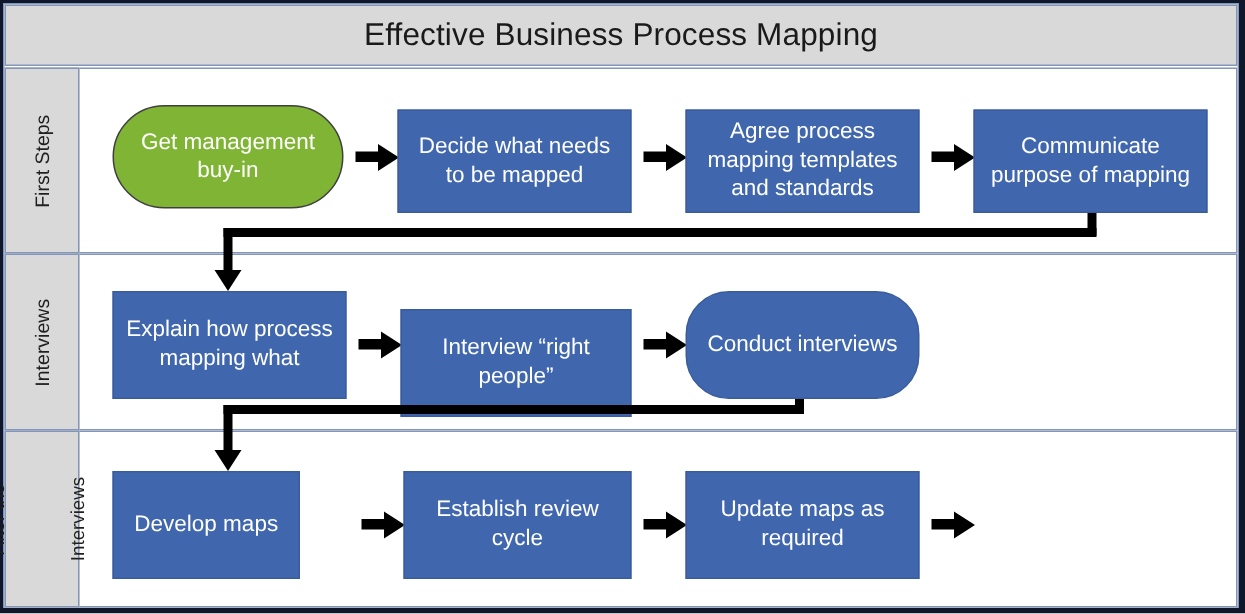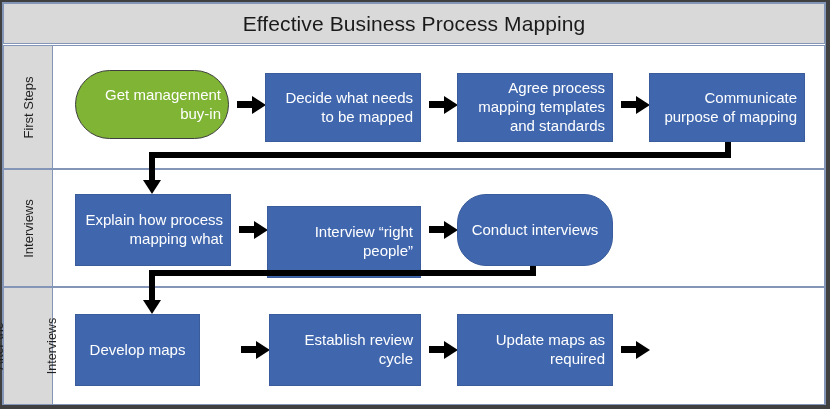--- a/index.html
+++ b/index.html
@@ -5,21 +5,21 @@
   html,body{margin:0;padding:0;background:#ffffff;}
   body{
     font-family:"Liberation Sans", sans-serif;
     -webkit-font-smoothing:antialiased;
   }
   #stage{
     position:relative;
     width:830px;
     height:409px;
     overflow:hidden;
-    background:#404040;
+    background:#0f172a;
   }
 
   
   .frame{
     position:absolute;
     left:2px; top:2px;
     width:824px; height:403px;
     border:1px solid #8396b8;
     box-sizing:border-box;
     background:#ffffff;
@@ -87,21 +87,21 @@
   }
   .side.r3 .vtext{ font-size:12.5px; }
 
   
   .node{
     position:absolute;
     box-sizing:border-box;
     display:flex;
     align-items:center;
     justify-content:center;
-    text-align:right;
+    text-align:center;
     color:#ffffff;
     font-size:15px;
     line-height:1.25;
     padding:2px 7px;
   }
   .node.proc{
     background:#4067ae;
     border:1px solid #3a5c9c;
   }
   .node.term{

